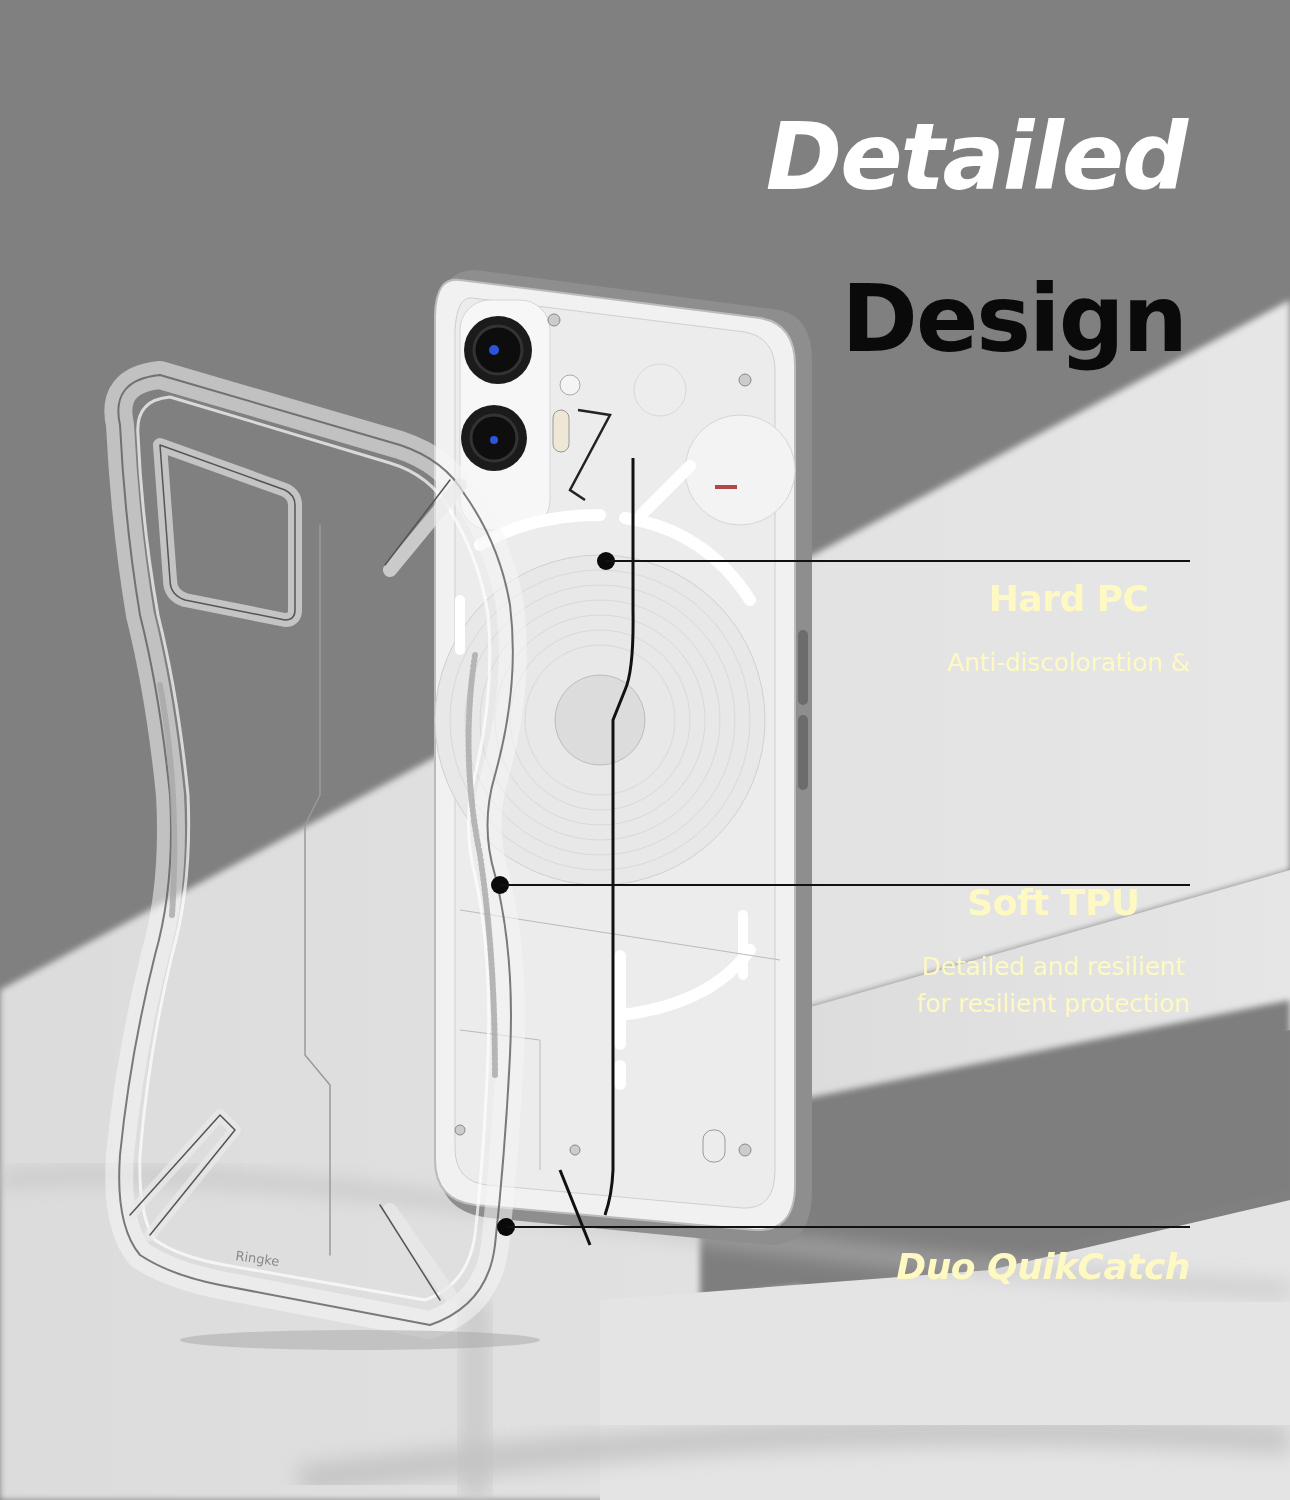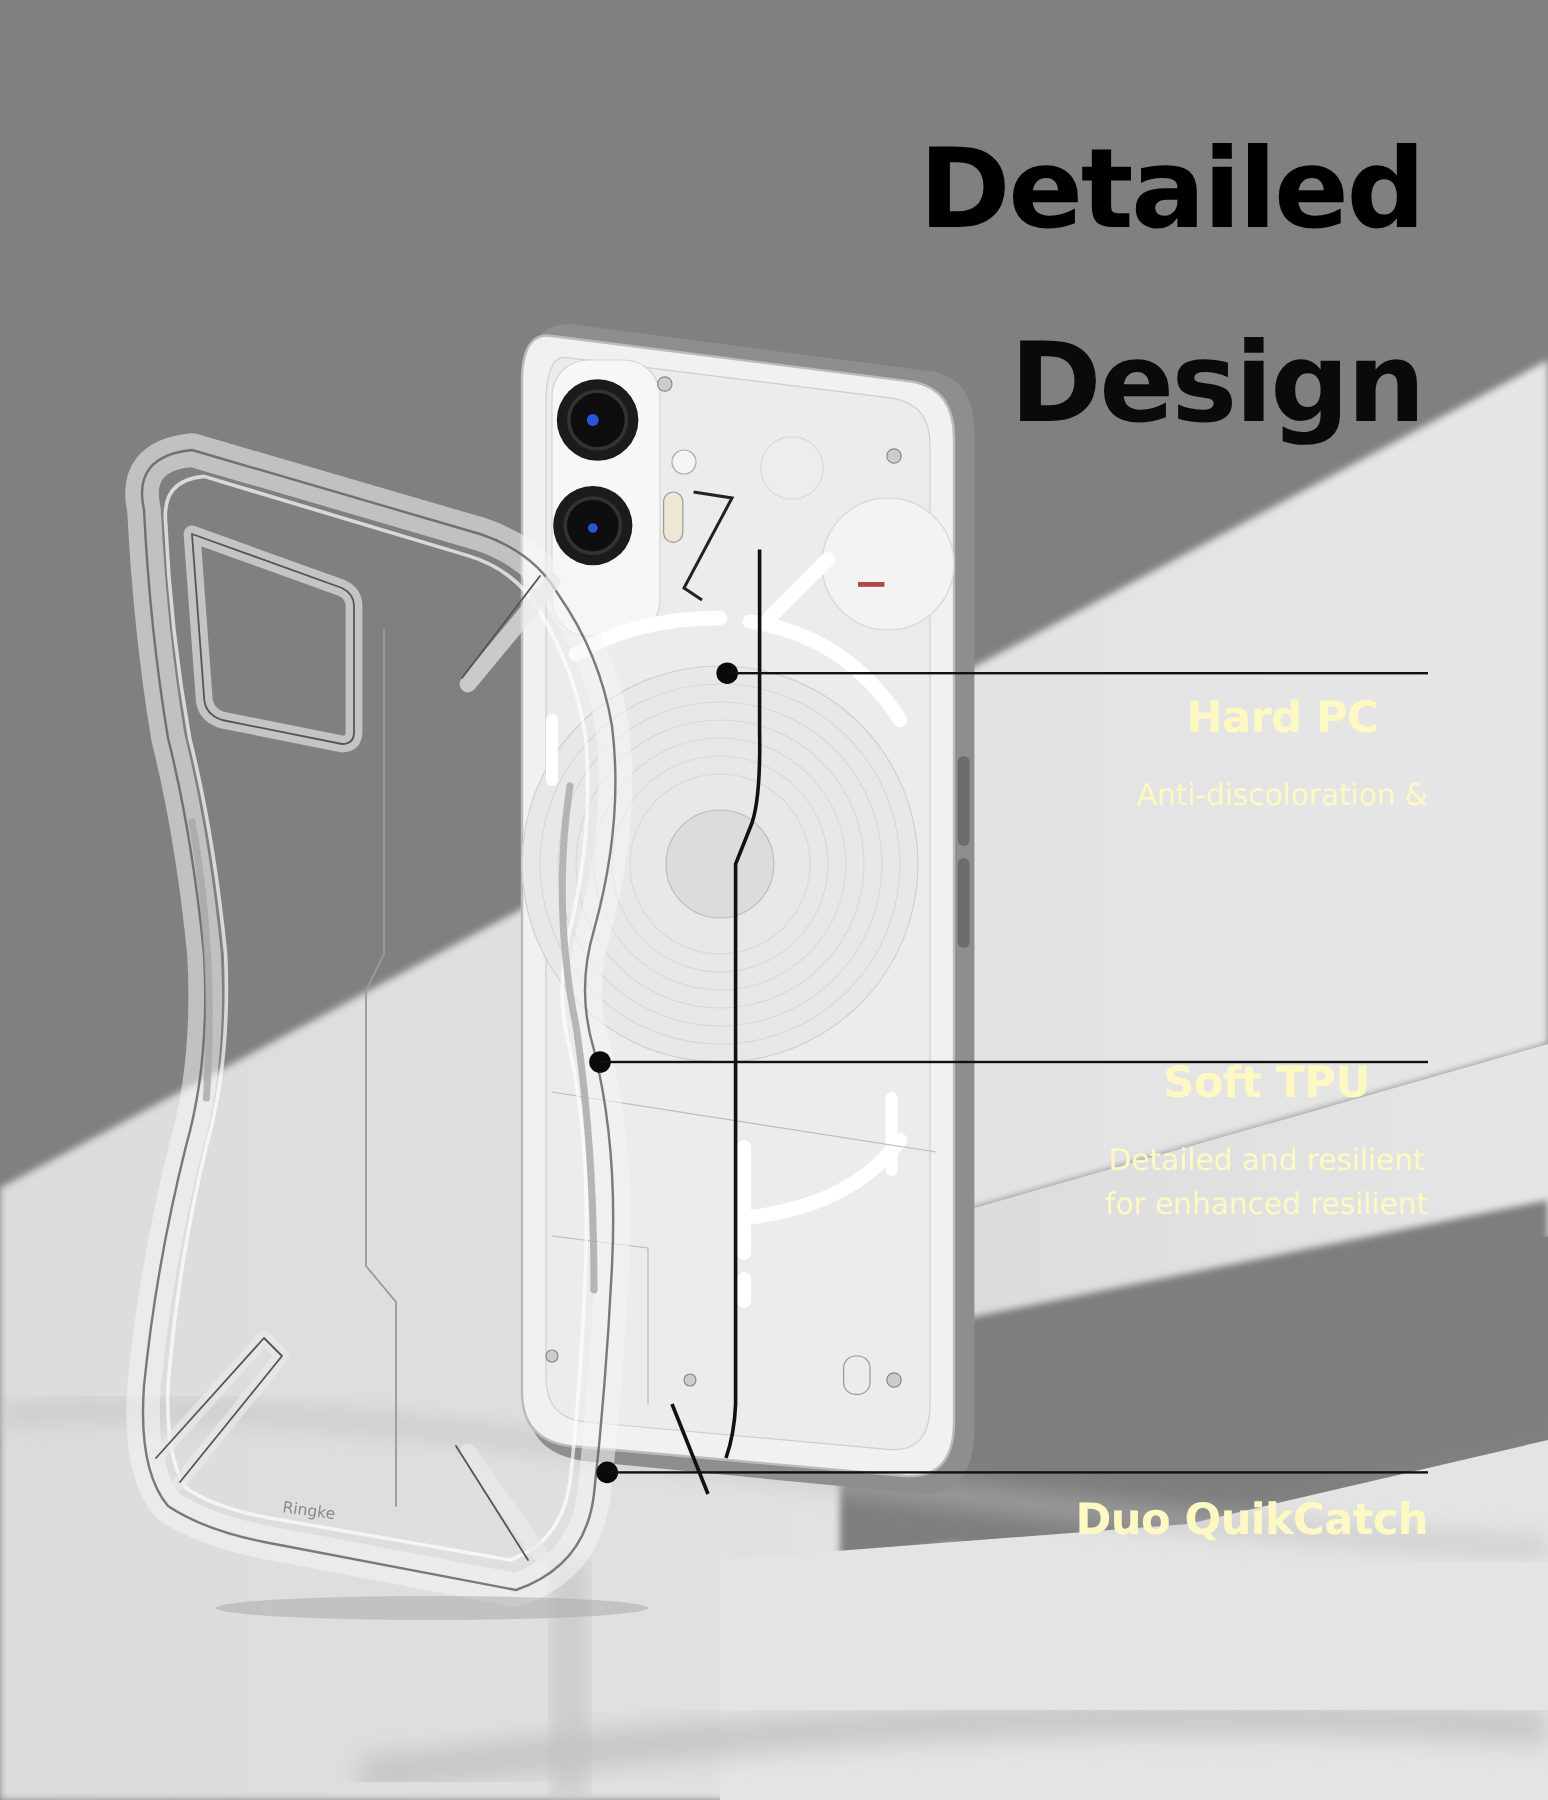--- a/index.html
+++ b/index.html
@@ -133,41 +133,41 @@
 
       <path d="M375,300 Q360,400 380,500 Q395,600 395,720" stroke="#a7a7a7" stroke-width="6" stroke-dasharray="2 3" opacity="0.8"></path>
       <path d="M60,330 Q80,440 72,560" stroke="#a7a7a7" stroke-width="6" stroke-dasharray="2 3" opacity="0.8"></path>
     </g>
 
     <ellipse cx="260" cy="985" rx="180" ry="10" fill="#a5a5a5" opacity="0.5"></ellipse>
 
     <text x="135" y="905" font-family="DejaVu Sans, sans-serif" font-size="13" fill="#8a8a8a" transform="rotate(8 135 905)">Ringke</text>
   </svg>
 
-  <div class="title title-1" style="color:#000000;">Detailed</div>
+  <div class="title title-1" style="color:#ffffff;font-style:italic;">Detailed</div>
   <div class="title title-2" style="color:#0a0a0a;margin-top:48px;">Design</div>
 
   <div class="callout-dot" style="left:597px;top:552px;"></div>
   <div class="callout-line" style="left:606px;top:560px;width:584px;"></div>
   <div class="feat" style="top:578px;">
     <div class="feat-title">Hard PC</div>
     <div class="feat-desc">
       <div>Anti-discoloration &amp;</div>
     </div>
   </div>
 
   <div class="callout-dot" style="left:491px;top:876px;"></div>
   <div class="callout-line" style="left:500px;top:884px;width:690px;"></div>
   <div class="feat" style="top:882px;">
     <div class="feat-title">Soft TPU</div>
     <div class="feat-desc">
       <div>Detailed and resilient</div>
-      <div>for enhanced resilient</div>
+      <div>for resilient protection</div>
     </div>
   </div>
 
   <div class="callout-dot" style="left:497px;top:1218px;"></div>
   <div class="callout-line" style="left:506px;top:1226px;width:684px;"></div>
-  <div class="feat" style="top:1246px;">
+  <div class="feat" style="top:1246px;font-style:italic;">
     <div class="feat-title">Duo QuikCatch</div>
   </div>
 
 </div>
 
 </body></html>

